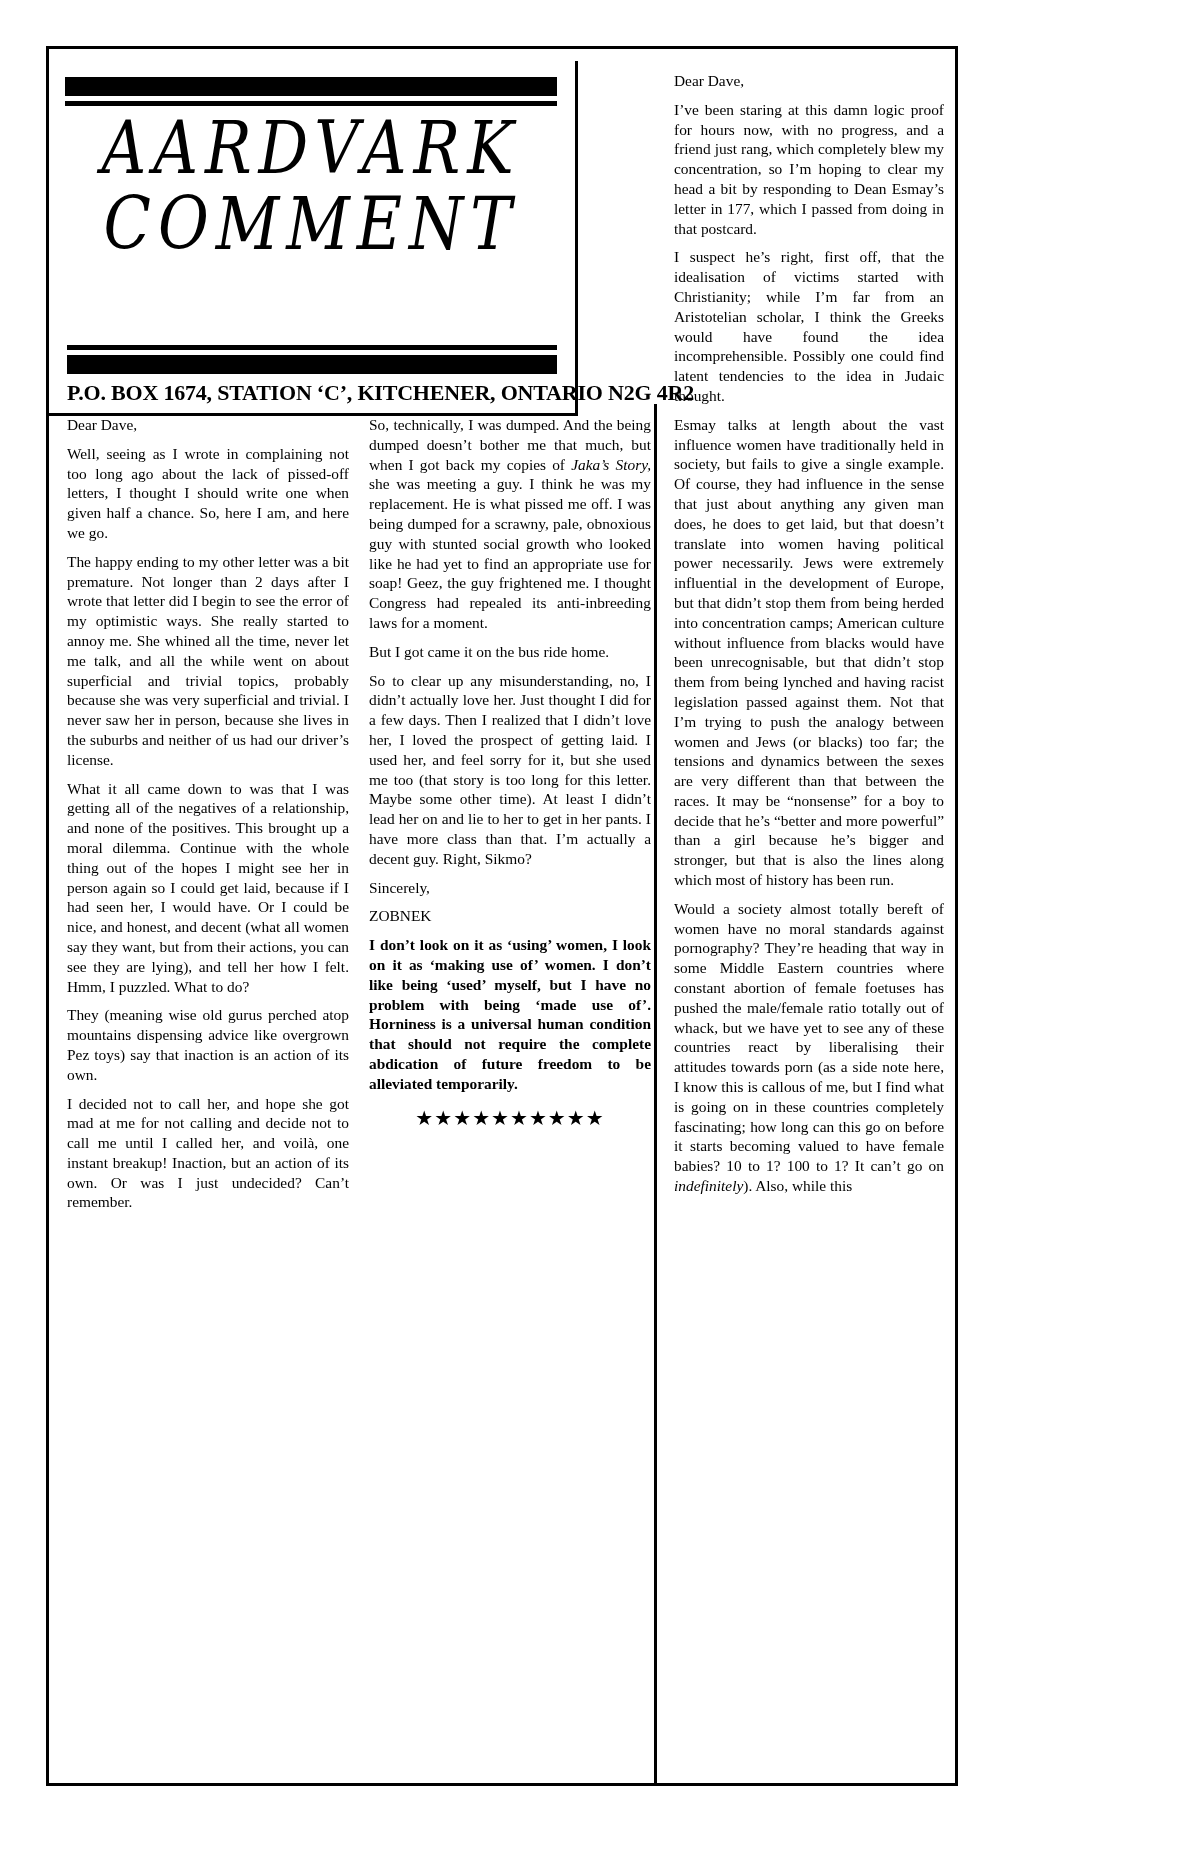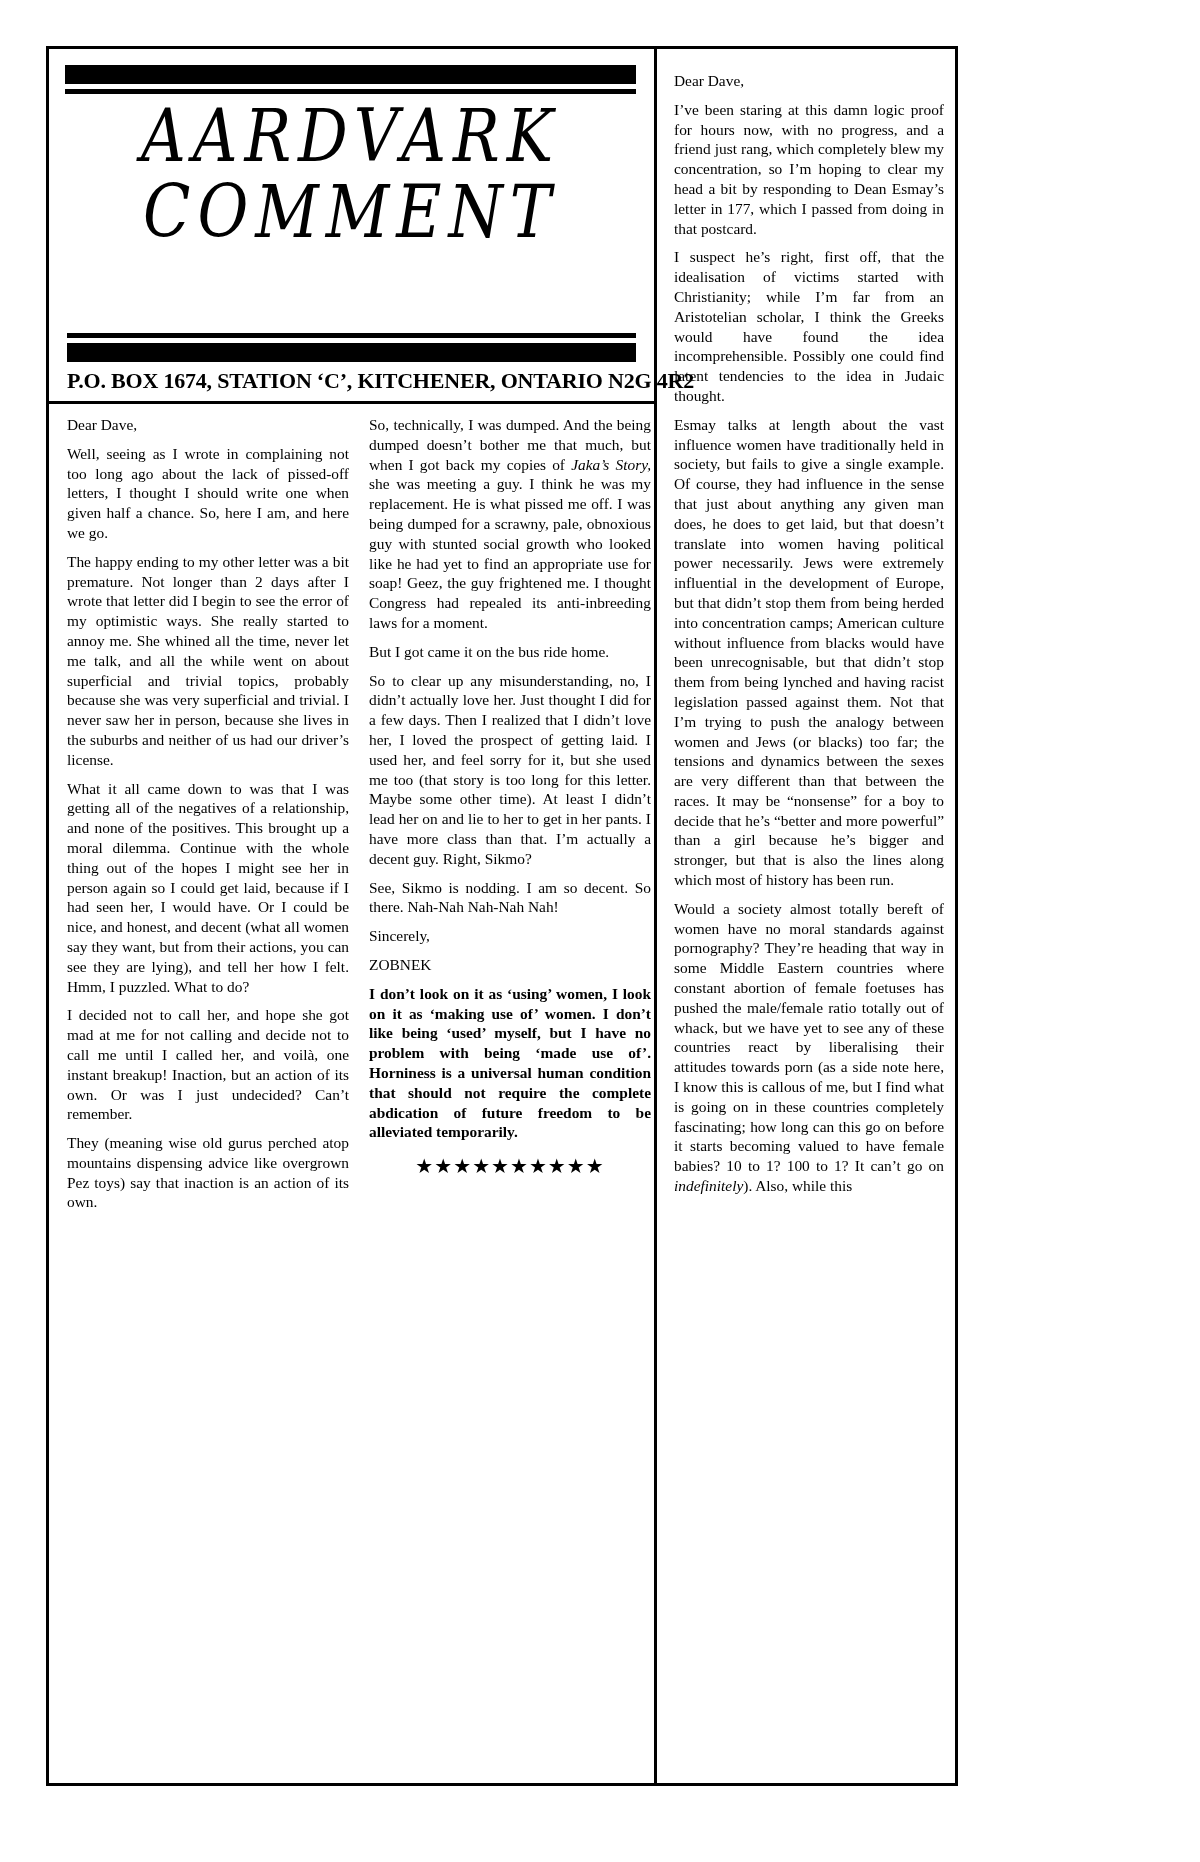--- a/index.html
+++ b/index.html
@@ -16,22 +16,22 @@
     left:46px; top:46px;
     width:912px; height:1740px;
     border:3px solid #000;
     box-sizing:border-box;
     background:#fff;
   }
 
   
   .masthead{
     position:absolute;
-    left:0; top:0;
-    width:608px; height:355px;
+    left:0; top:12px;
+    width:529px; height:355px;
     border-right:3px solid #000;
     border-bottom:3px solid #000;
     box-sizing:border-box;
     padding:16px 18px 0 16px;
   }
   .rule-thick{height:19px;background:#000;}
   .rule-gap{height:5px;background:#fff;}
   .rule-thin{height:5px;background:#000;}
 
   .logo{
@@ -129,31 +129,30 @@
     </div>
   </div>
 
   <div class="vdiv"></div>
 
   <div class="col" id="col1">
     <p>Dear Dave,</p>
     <p>Well, seeing as I wrote in complaining not too long ago about the lack of pissed-off letters, I thought I should write one when given half a chance. So, here I am, and here we go.</p>
     <p>The happy ending to my other letter was a bit premature. Not longer than 2 days after I wrote that letter did I begin to see the error of my optimistic ways. She really started to annoy me. She whined all the time, never let me talk, and all the while went on about superficial and trivial topics, probably because she was very superficial and trivial. I never saw her in person, because she lives in the suburbs and neither of us had our driver’s license.</p>
     <p>What it all came down to was that I was getting all of the negatives of a relationship, and none of the positives. This brought up a moral dilemma. Continue with the whole thing out of the hopes I might see her in person again so I could get laid, because if I had seen her, I would have. Or I could be nice, and honest, and decent (what all women say they want, but from their actions, you can see they are lying), and tell her how I felt. Hmm, I puzzled. What to do?</p>
+    <p>They (meaning wise old gurus perched atop mountains dispensing advice like overgrown Pez toys) say that inaction is an action of its own.</p>
     <p>I decided not to call her, and hope she got mad at me for not calling and decide not to call me until I called her, and voilà, one instant breakup! Inaction, but an action of its own. Or was I just undecided? Can’t remember.</p>
-    <p>They (meaning wise old gurus perched atop mountains dispensing advice like overgrown Pez toys) say that inaction is an action of its own.</p>
   </div>
 
   <div class="col" id="col2">
 
     <p><span>So, technically, I was dumped. And the being dumped doesn’t bother me that much, but when I got back my copies of </span><em>Jaka’s Story,</em><span> she was meeting a guy. I think he was my replacement. He is what pissed me off. I was being dumped for a scrawny, pale, obnoxious guy with stunted social growth who looked like he had yet to find an appropriate use for soap! Geez, the guy frightened me. I thought Congress had repealed its anti-inbreeding laws for a moment.</span></p>
 
     <p>But I got came it on the bus ride home.</p>
     <p>So to clear up any misunderstanding, no, I didn’t actually love her. Just thought I did for a few days. Then I realized that I didn’t love her, I loved the prospect of getting laid. I used her, and feel sorry for it, but she used me too (that story is too long for this letter. Maybe some other time). At least I didn’t lead her on and lie to her to get in her pants. I have more class than that. I’m actually a decent guy. Right, Sikmo?</p>
-    <p>See, Sikmo is nodding. I am so decent. So there. Nah-Nah Nah-Nah Nah!</p>
 
     <p class="sig">Sincerely,</p>
     <p class="signame">ZOBNEK</p>
 
     <p class="boldblock">I don’t look on it as ‘using’ women, I look on it as ‘making use of’ women. I don’t like being ‘used’ myself, but I have no problem with being ‘made use of’. Horniness is a universal human condition that should not require the complete abdication of future freedom to be alleviated temporarily.</p>
 
     <div class="stars">★★★★★★★★★★</div>
   </div>
 
   <div class="col" id="col3">

